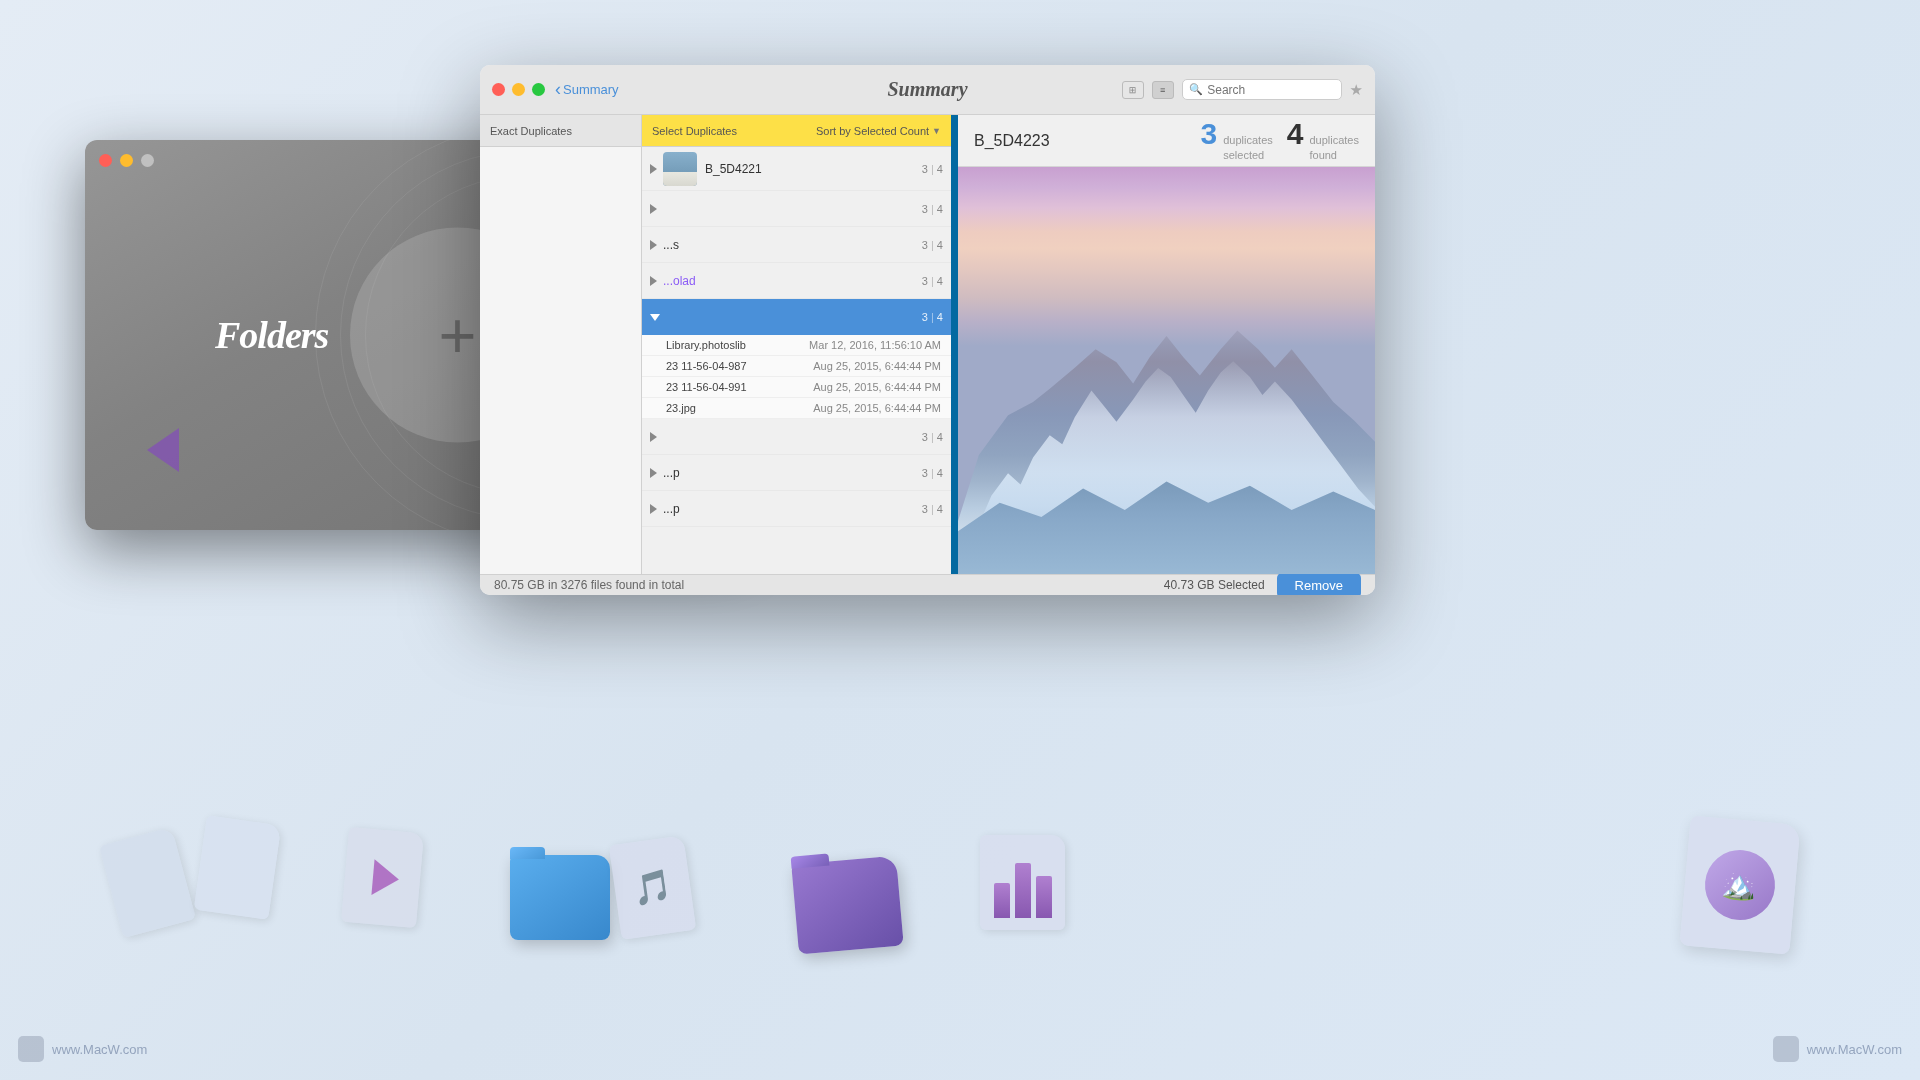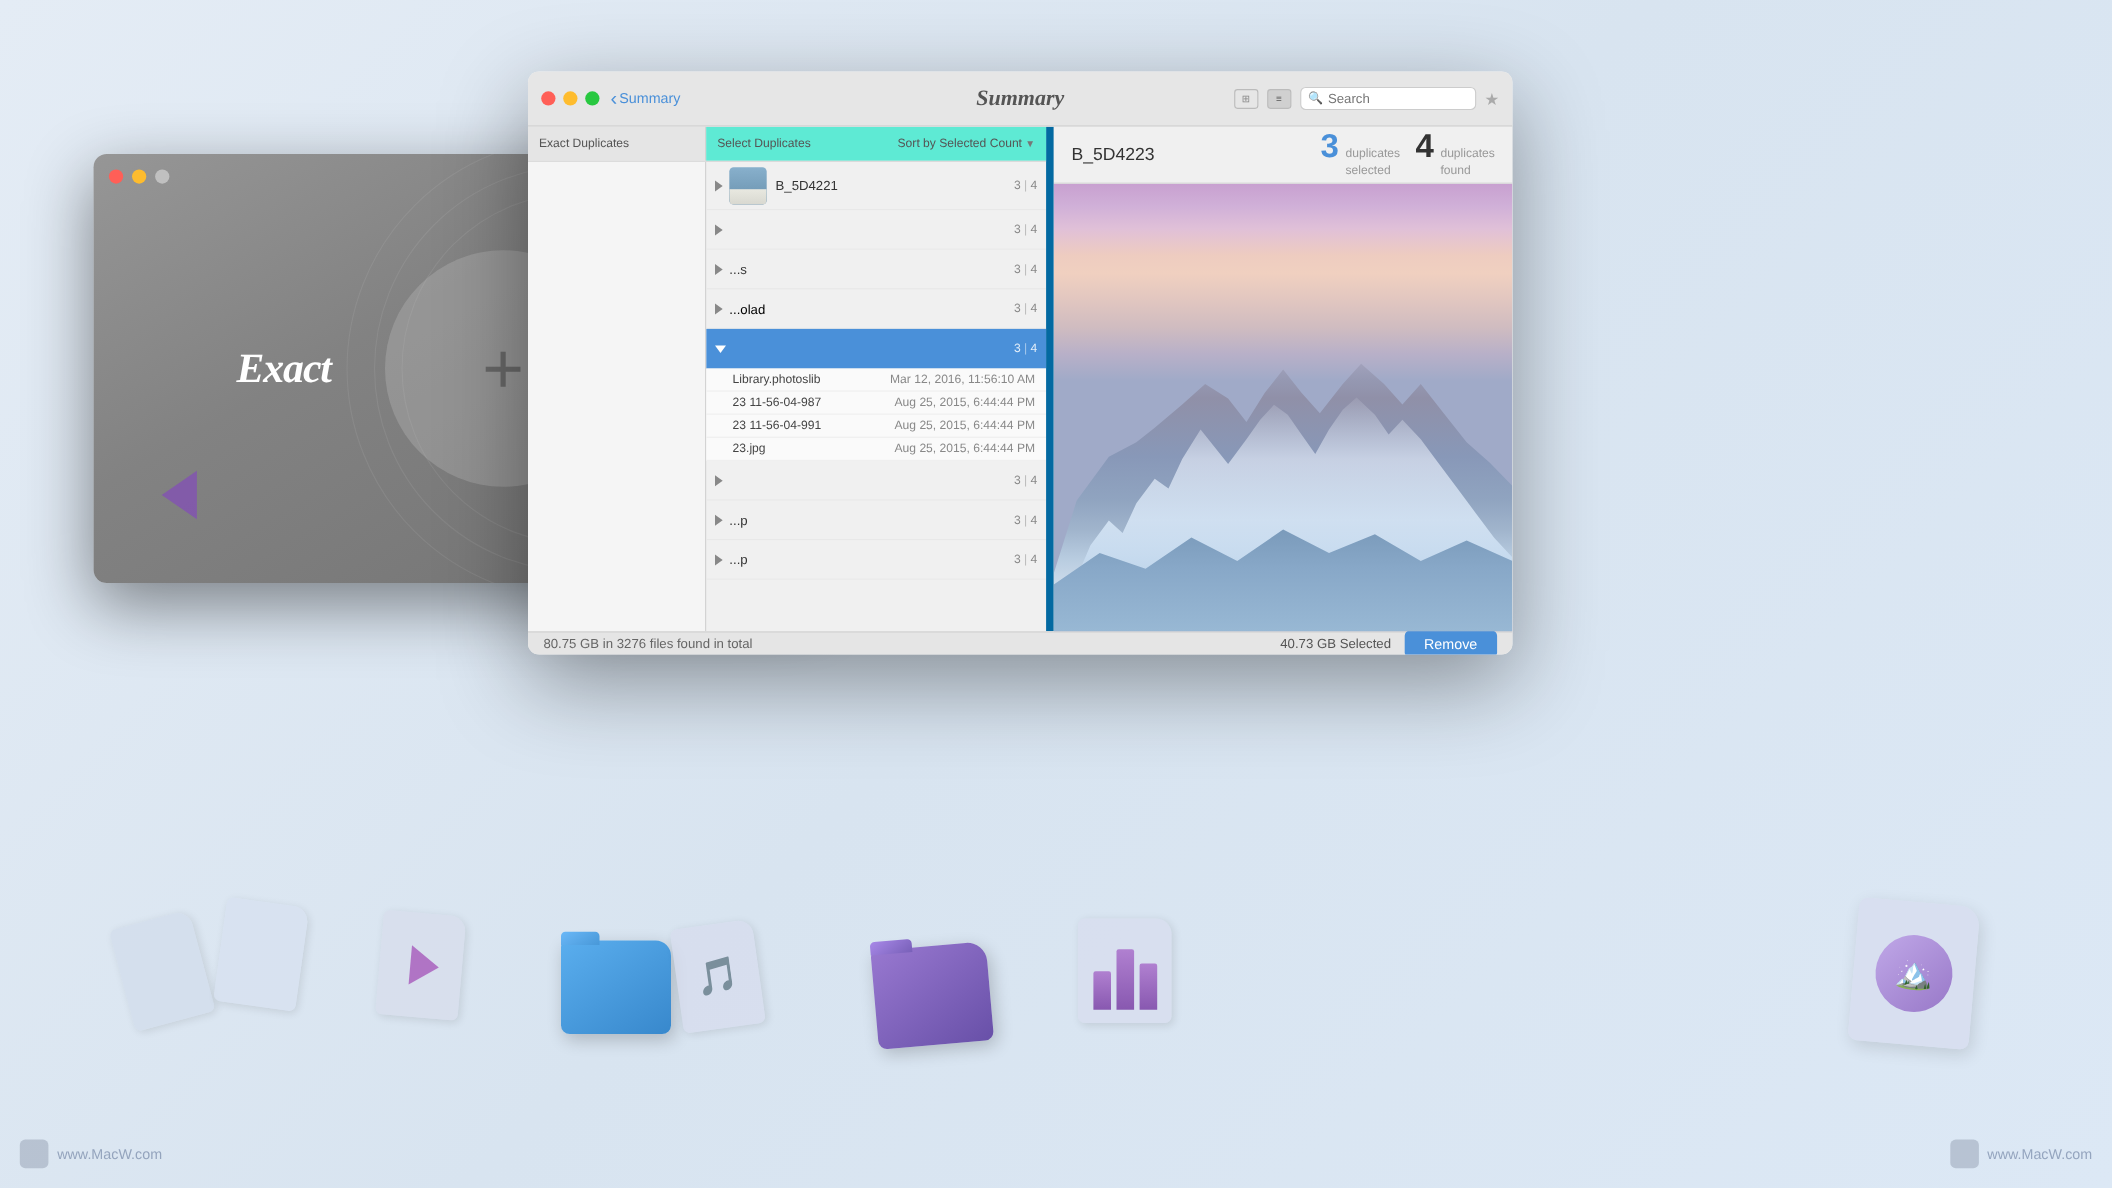--- a/index.html
+++ b/index.html
@@ -68,21 +68,21 @@
   <div style="position:absolute;left:230px;top:50%;transform:translateY(-50%);width:420px;height:420px;border-radius:50%;border:1px solid rgba(255,255,255,0.08);pointer-events:none;"></div>
   <div style="position:absolute;left:255px;top:50%;transform:translateY(-50%);width:370px;height:370px;border-radius:50%;border:1px solid rgba(255,255,255,0.08);pointer-events:none;"></div>
   <div style="position:absolute;left:280px;top:50%;transform:translateY(-50%);width:320px;height:320px;border-radius:50%;border:1px solid rgba(255,255,255,0.08);pointer-events:none;"></div>
 
   <div style="position:absolute;top:14px;left:14px;display:flex;gap:8px;">
     <div style="width:13px;height:13px;border-radius:50%;background:#ff5f57;"></div>
     <div style="width:13px;height:13px;border-radius:50%;background:#febc2e;"></div>
     <div style="width:13px;height:13px;border-radius:50%;background:#c0c0c0;"></div>
   </div>
 
-  <div style="position:absolute;left:130px;top:50%;transform:translateY(-50%);color:white;font-size:38px;font-style:italic;font-weight:600;font-family:Georgia,serif;letter-spacing:-1px;">Exact</div>
+  <div style="position:absolute;left:130px;top:50%;transform:translateY(-50%);color:white;font-size:38px;font-style:italic;font-weight:600;font-family:Georgia,serif;letter-spacing:-1px;">Folders</div>
 
   <div style="position:absolute;right:175px;top:50%;transform:translateY(-50%);width:215px;height:215px;border-radius:50%;background:rgba(200,200,200,0.28);display:flex;align-items:center;justify-content:center;">
     <span style="font-size:65px;color:rgba(80,80,80,0.65);font-weight:100;line-height:1;">+</span>
   </div>
 
   <div style="position:absolute;right:22px;top:50%;transform:translateY(-50%);color:rgba(255,255,255,0.55);font-size:15px;">Add or Drop Folders</div>
 
   <div style="position:absolute;left:62px;bottom:58px;width:0;height:0;border-top:22px solid transparent;border-bottom:22px solid transparent;border-right:32px solid rgba(130,70,190,0.65);"></div>
 </div>
 
@@ -114,21 +114,21 @@
       <span style="font-size:15px;color:#aaa;cursor:pointer;">★</span>
     </div>
   </div>
 
   <div style="display:flex;flex:1;overflow:hidden;">
 
     <div style="width:478px;background:#f0f0f0;border-right:7px solid #0369a1;display:flex;flex-direction:column;flex-shrink:0;">
 
       <div style="display:flex;height:32px;border-bottom:1px solid #d0d0d0;flex-shrink:0;">
         <div style="width:162px;background:#e5e5e5;border-right:1px solid #d0d0d0;display:flex;align-items:center;padding:0 10px;font-size:11px;color:#555;font-weight:500;flex-shrink:0;">Exact Duplicates</div>
-        <div style="flex:1;background:#5eead4;display:flex;align-items:center;padding:0 10px;font-size:11px;color:#555;font-weight:500;">
+        <div style="flex:1;background:#fde047;display:flex;align-items:center;padding:0 10px;font-size:11px;color:#555;font-weight:500;">
           <span>Select Duplicates</span>
           <div style="margin-left:auto;display:flex;align-items:center;gap:3px;cursor:pointer;">
             <span style="font-size:11px;color:#555;">Sort by Selected Count</span>
             <span style="font-size:9px;color:#777;">▼</span>
           </div>
         </div>
       </div>
 
 
       <div style="display:flex;flex:1;overflow:hidden;">
@@ -153,21 +153,21 @@
           </div>
 
           <div style="display:flex;align-items:center;padding:5px 8px;border-bottom:1px solid #e8e8e8;cursor:pointer;height:36px;">
             <div style="width:0;height:0;border-top:5px solid transparent;border-bottom:5px solid transparent;border-left:7px solid #888;margin-right:6px;flex-shrink:0;"></div>
             <span style="flex:1;font-size:12px;color:#333;">...s</span>
             <span style="font-size:11px;color:#888;margin-left:6px;">3 <span style="color:#bbb;">|</span> 4</span>
           </div>
 
           <div style="display:flex;align-items:center;padding:5px 8px;border-bottom:1px solid #e8e8e8;cursor:pointer;height:36px;">
             <div style="width:0;height:0;border-top:5px solid transparent;border-bottom:5px solid transparent;border-left:7px solid #888;margin-right:6px;flex-shrink:0;"></div>
-            <span style="flex:1;font-size:12px;color:#000000;">...olad</span>
+            <span style="flex:1;font-size:12px;color:#8b5cf6;">...olad</span>
             <span style="font-size:11px;color:#888;margin-left:6px;">3 <span style="color:#bbb;">|</span> 4</span>
           </div>
 
           <div style="display:flex;align-items:center;padding:5px 8px;border-bottom:none;cursor:pointer;height:36px;background:#4a90d9;">
             <div style="width:0;height:0;border-left:5px solid transparent;border-right:5px solid transparent;border-top:7px solid white;margin-right:6px;flex-shrink:0;"></div>
             <span style="flex:1;font-size:12px;color:white;"></span>
             <span style="font-size:11px;color:rgba(255,255,255,0.85);margin-left:6px;">3 <span style="color:rgba(255,255,255,0.5);">|</span> 4</span>
           </div>
 
           <div style="background:#fafafa;">

